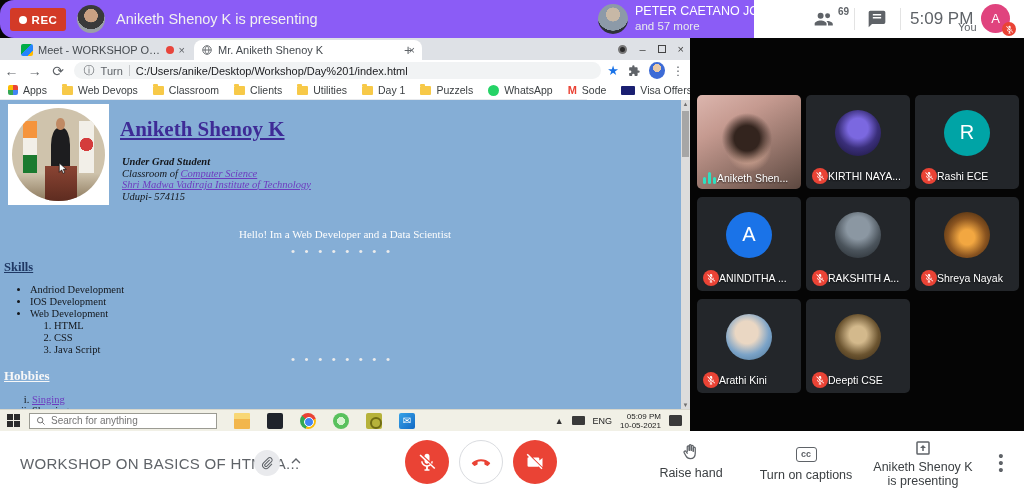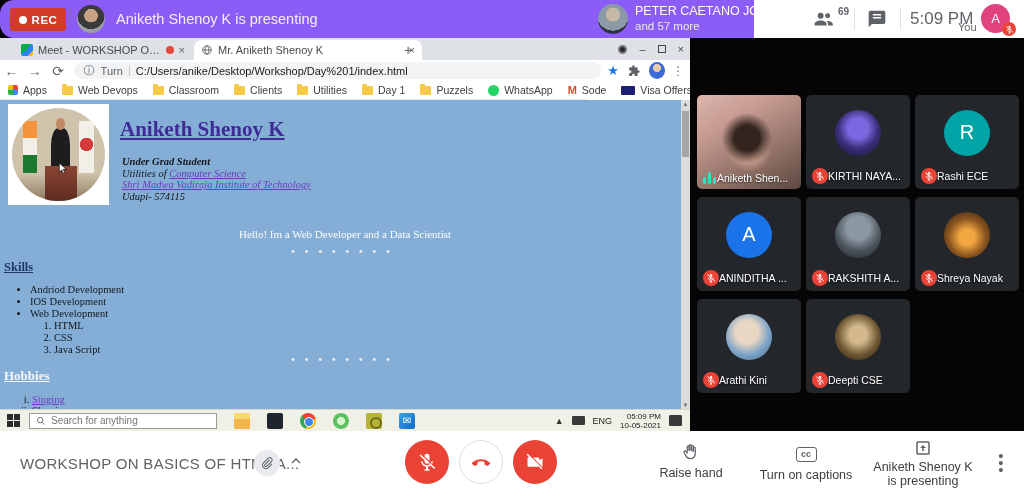--- a/index.html
+++ b/index.html
@@ -361,21 +361,21 @@
         </div>
         <svg class="cursor-arrow">
             <use href="#i-cursor"></use>
           </svg>
       </div>
 
       <a class="pg-title">Aniketh Shenoy K</a>
 
       <div class="pg-info">
         <div class="pg-role">Under Grad Student</div>
-        <div><span>Utilities of </span><a class="pg-link">Computer Science</a></div>
+        <div><span>Classroom of </span><a class="pg-link">Computer Science</a></div>
         <div><a class="pg-link">Shri Madwa Vadiraja Institute of Technology</a></div>
         <div>Udupi- 574115</div>
       </div>
 
       <div class="pg-tagline">Hello! Im a Web Developer and a Data Scientist</div>
       <div class="dotsrow dots1">••••••••</div>
 
       <div class="pg-h2 skills-h">Skills</div>
       <div class="skills-list">
         <ul>

